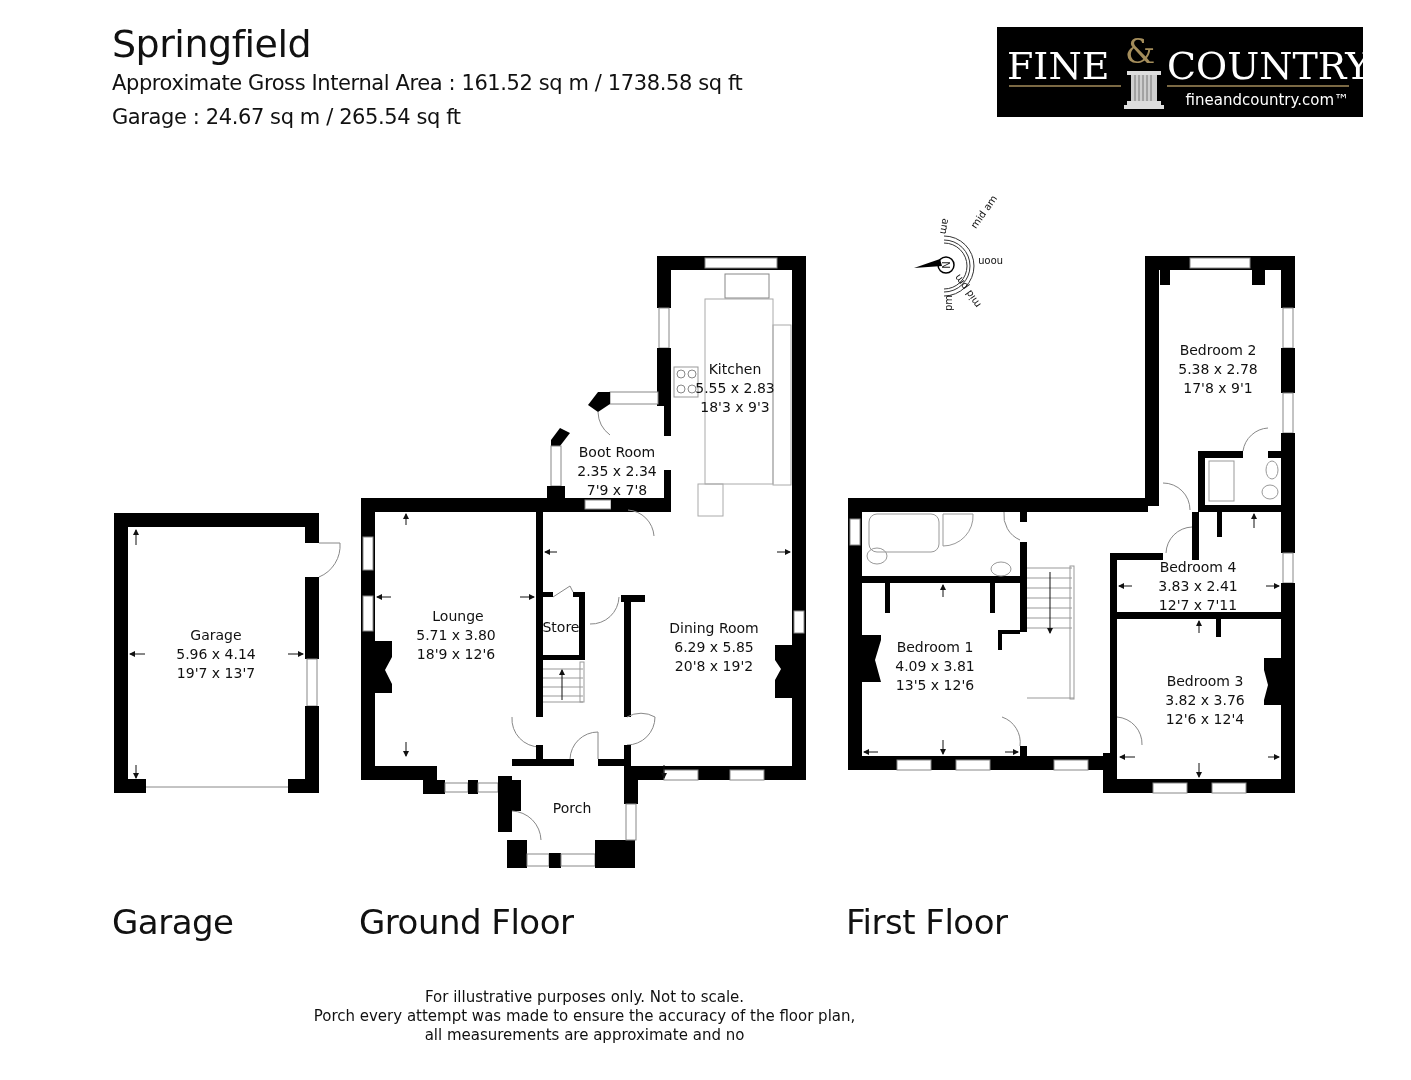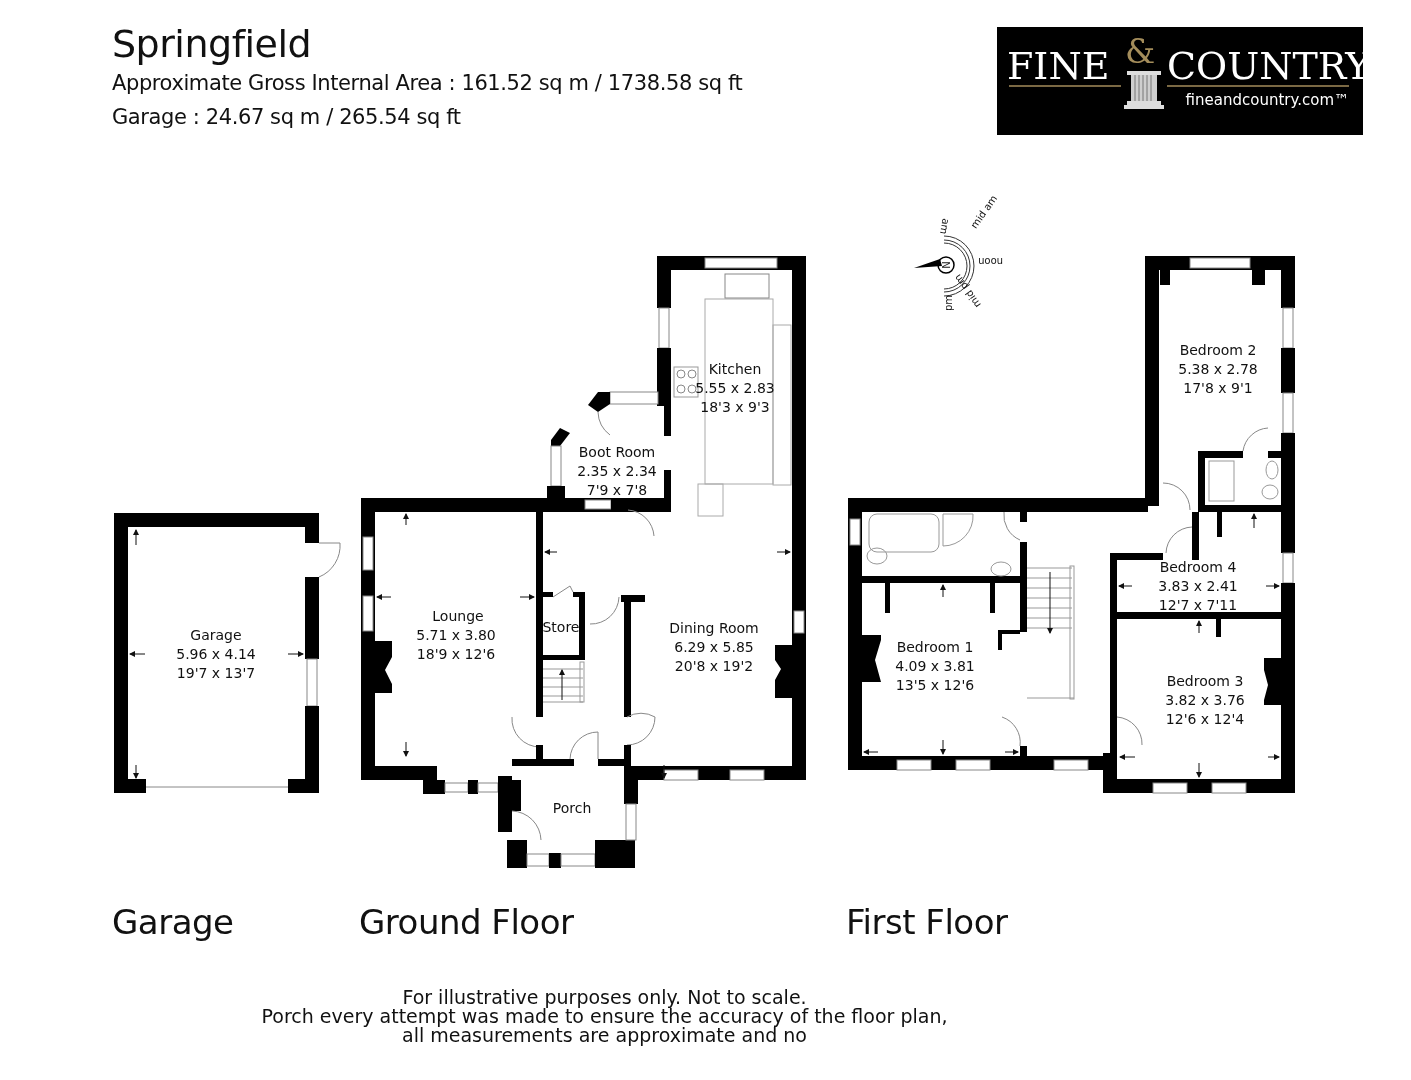--- a/index.html
+++ b/index.html
@@ -1,25 +1,25 @@
 <!DOCTYPE html>
 <html><head>
 <meta charset="utf-8">
 <style>
   html, body { margin:0; padding:0; background:#ffffff; }
   body { width:1411px; height:1080px; position:relative; overflow:hidden; font-family:"DejaVu Sans", sans-serif; color:#111; }
   .hdr { position:absolute; left:112px; top:22px; }
   .title { font-size:38px; line-height:44px; letter-spacing:-0.5px; }
   .area-line { font-size:21px; line-height:34px; letter-spacing:-0.4px; }
-  .logo { position:absolute; left:997px; top:27px; width:366px; height:108px; background:#000; }
+  .logo { position:absolute; left:997px; top:27px; width:366px; height:90px; background:#000; }
   .logo svg { display:block; }
   .plan { position:absolute; left:0; top:0; }
   .room-label { font-size:14px; text-anchor:middle; fill:#111; font-family:"DejaVu Sans", sans-serif; }
   .floor-label { position:absolute; top:902px; font-size:34px; letter-spacing:-0.5px; }
-  .disclaimer { position:absolute; left:0; width:1169px; top:988px; text-align:center; font-size:19px; line-height:19px;margin-left:20px; }
+  .disclaimer { position:absolute; left:0; width:1169px; top:988px; text-align:center; font-size:15px; line-height:19px; }
   .compass-txt { font-size:10px; font-family:"DejaVu Sans", sans-serif; fill:#111; }
 </style>
 </head>
 <body>
 
 <div class="hdr">
   <div class="title">Springfield</div>
   <div class="area-line">Approximate Gross Internal Area : 161.52 sq m / 1738.58 sq ft</div>
   <div class="area-line">Garage : 24.67 sq m / 265.54 sq ft</div>
 </div>

